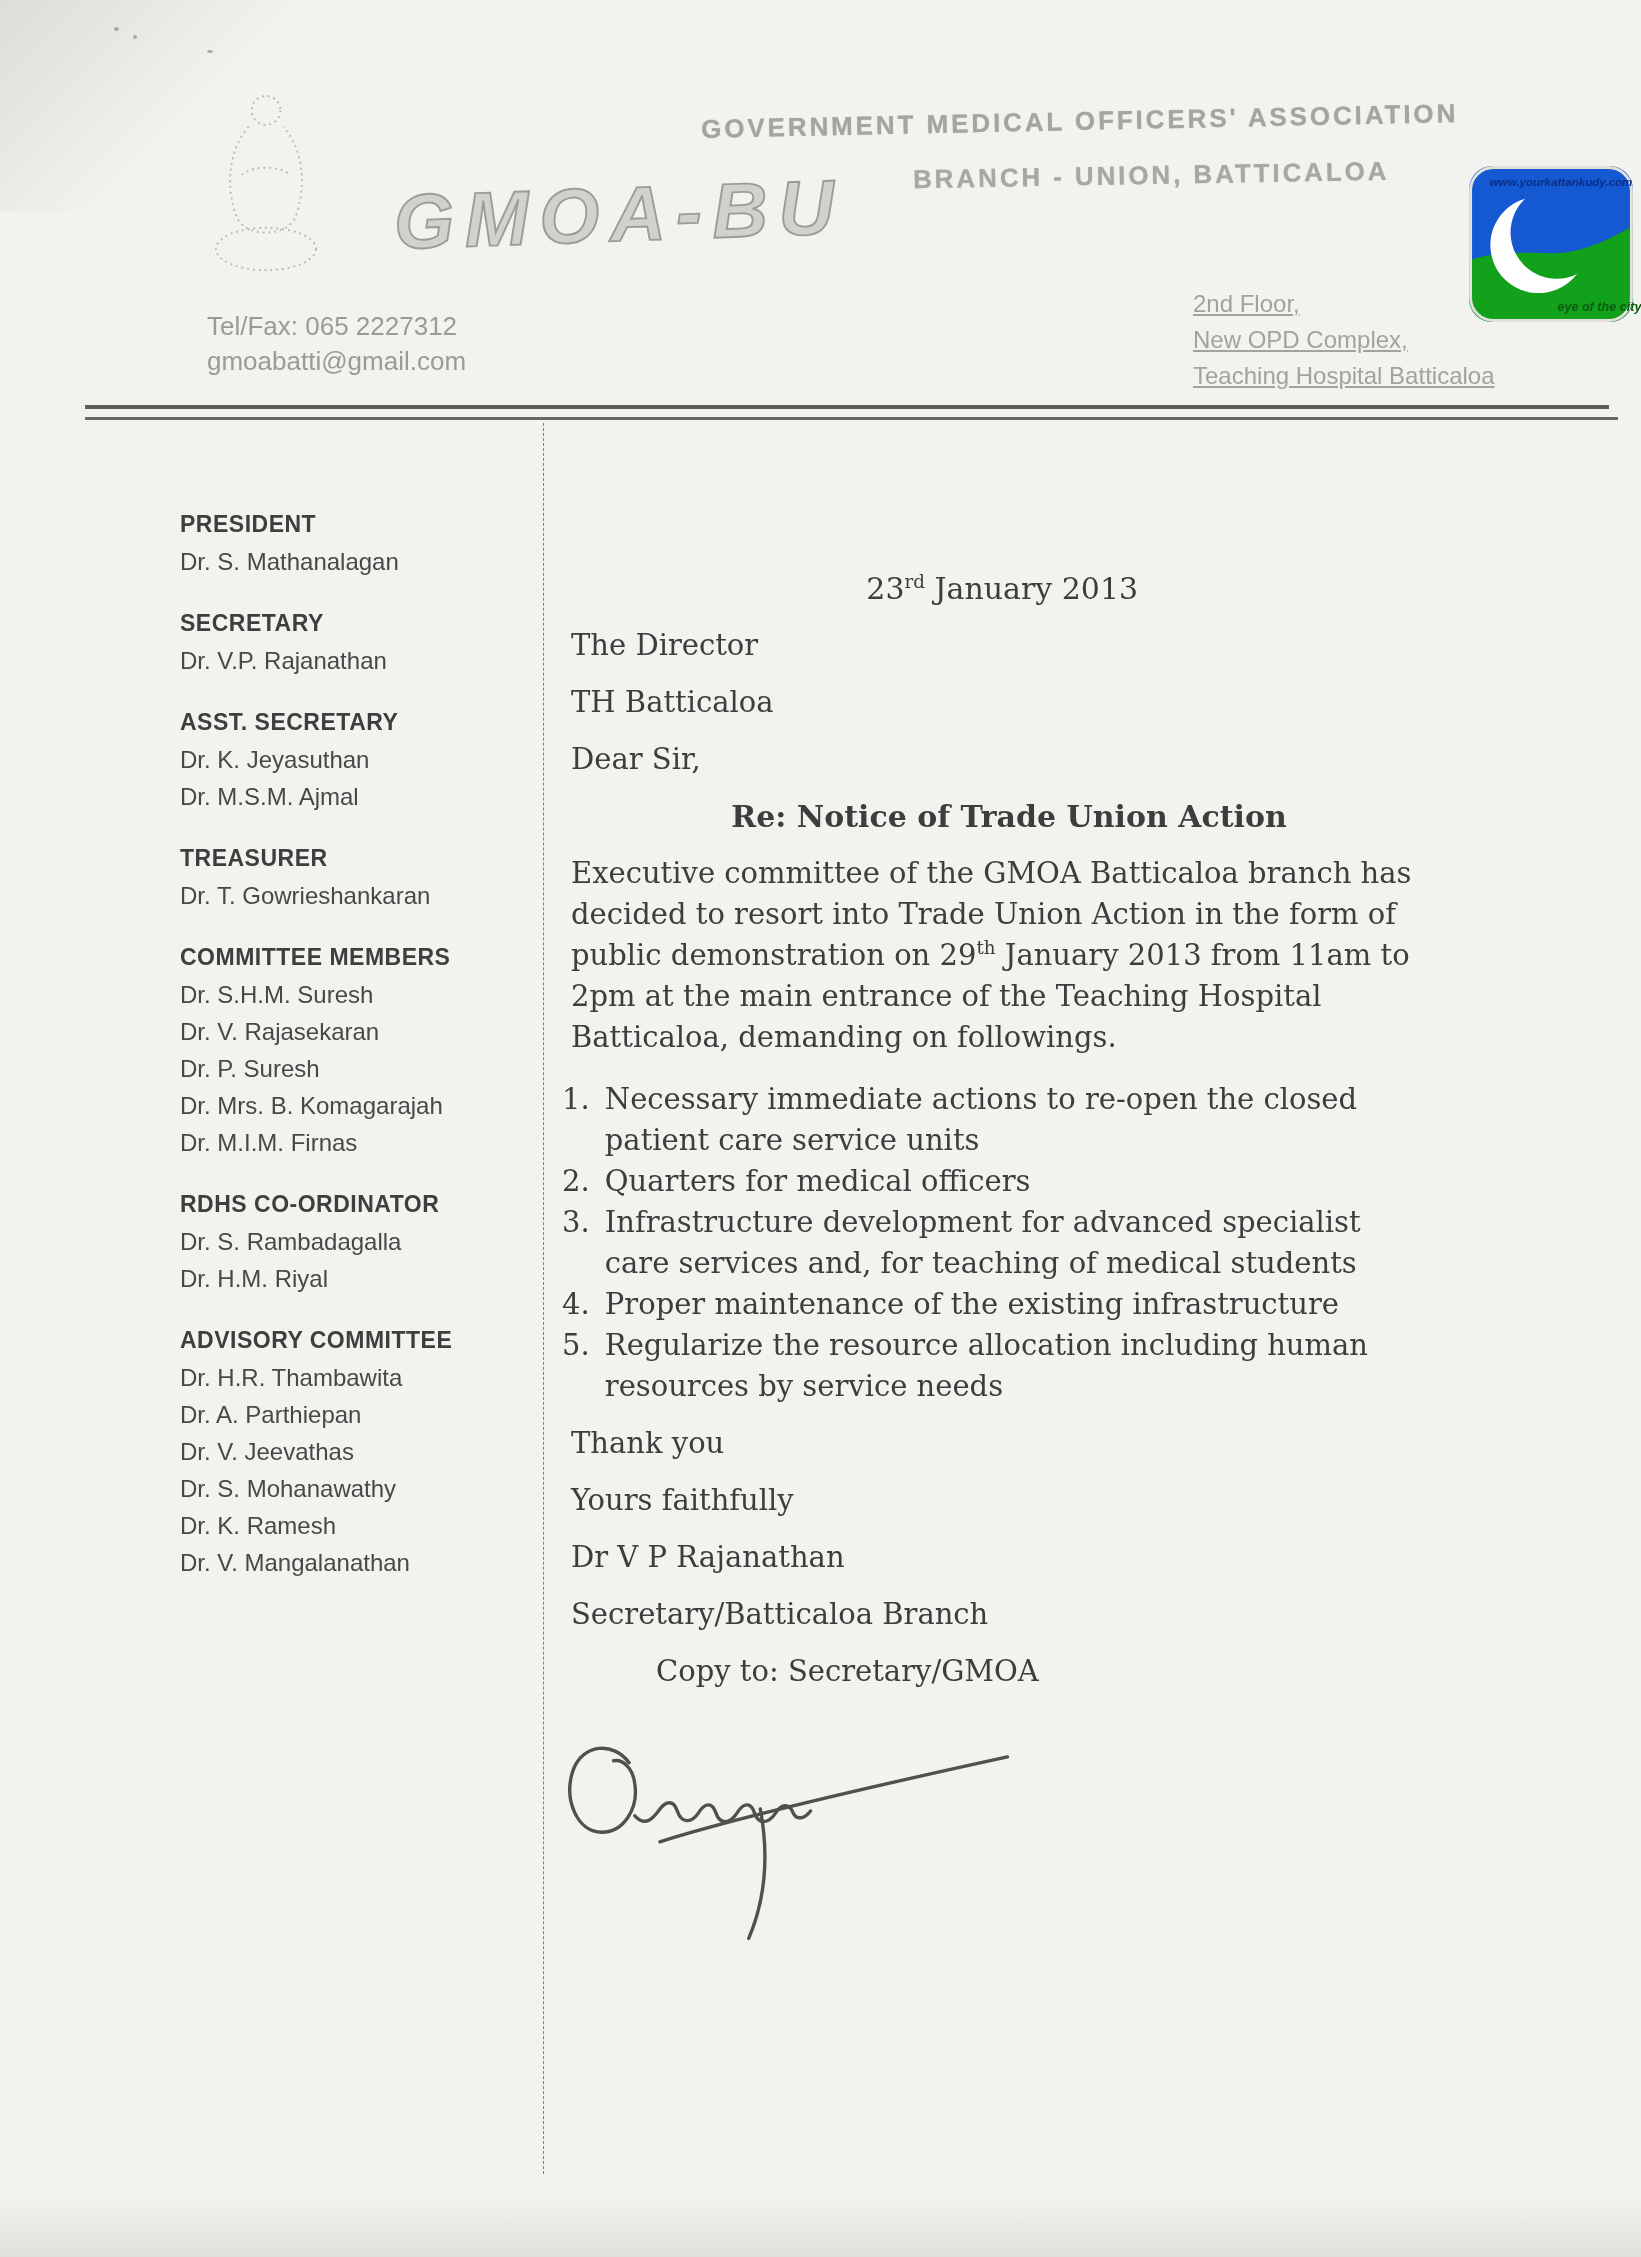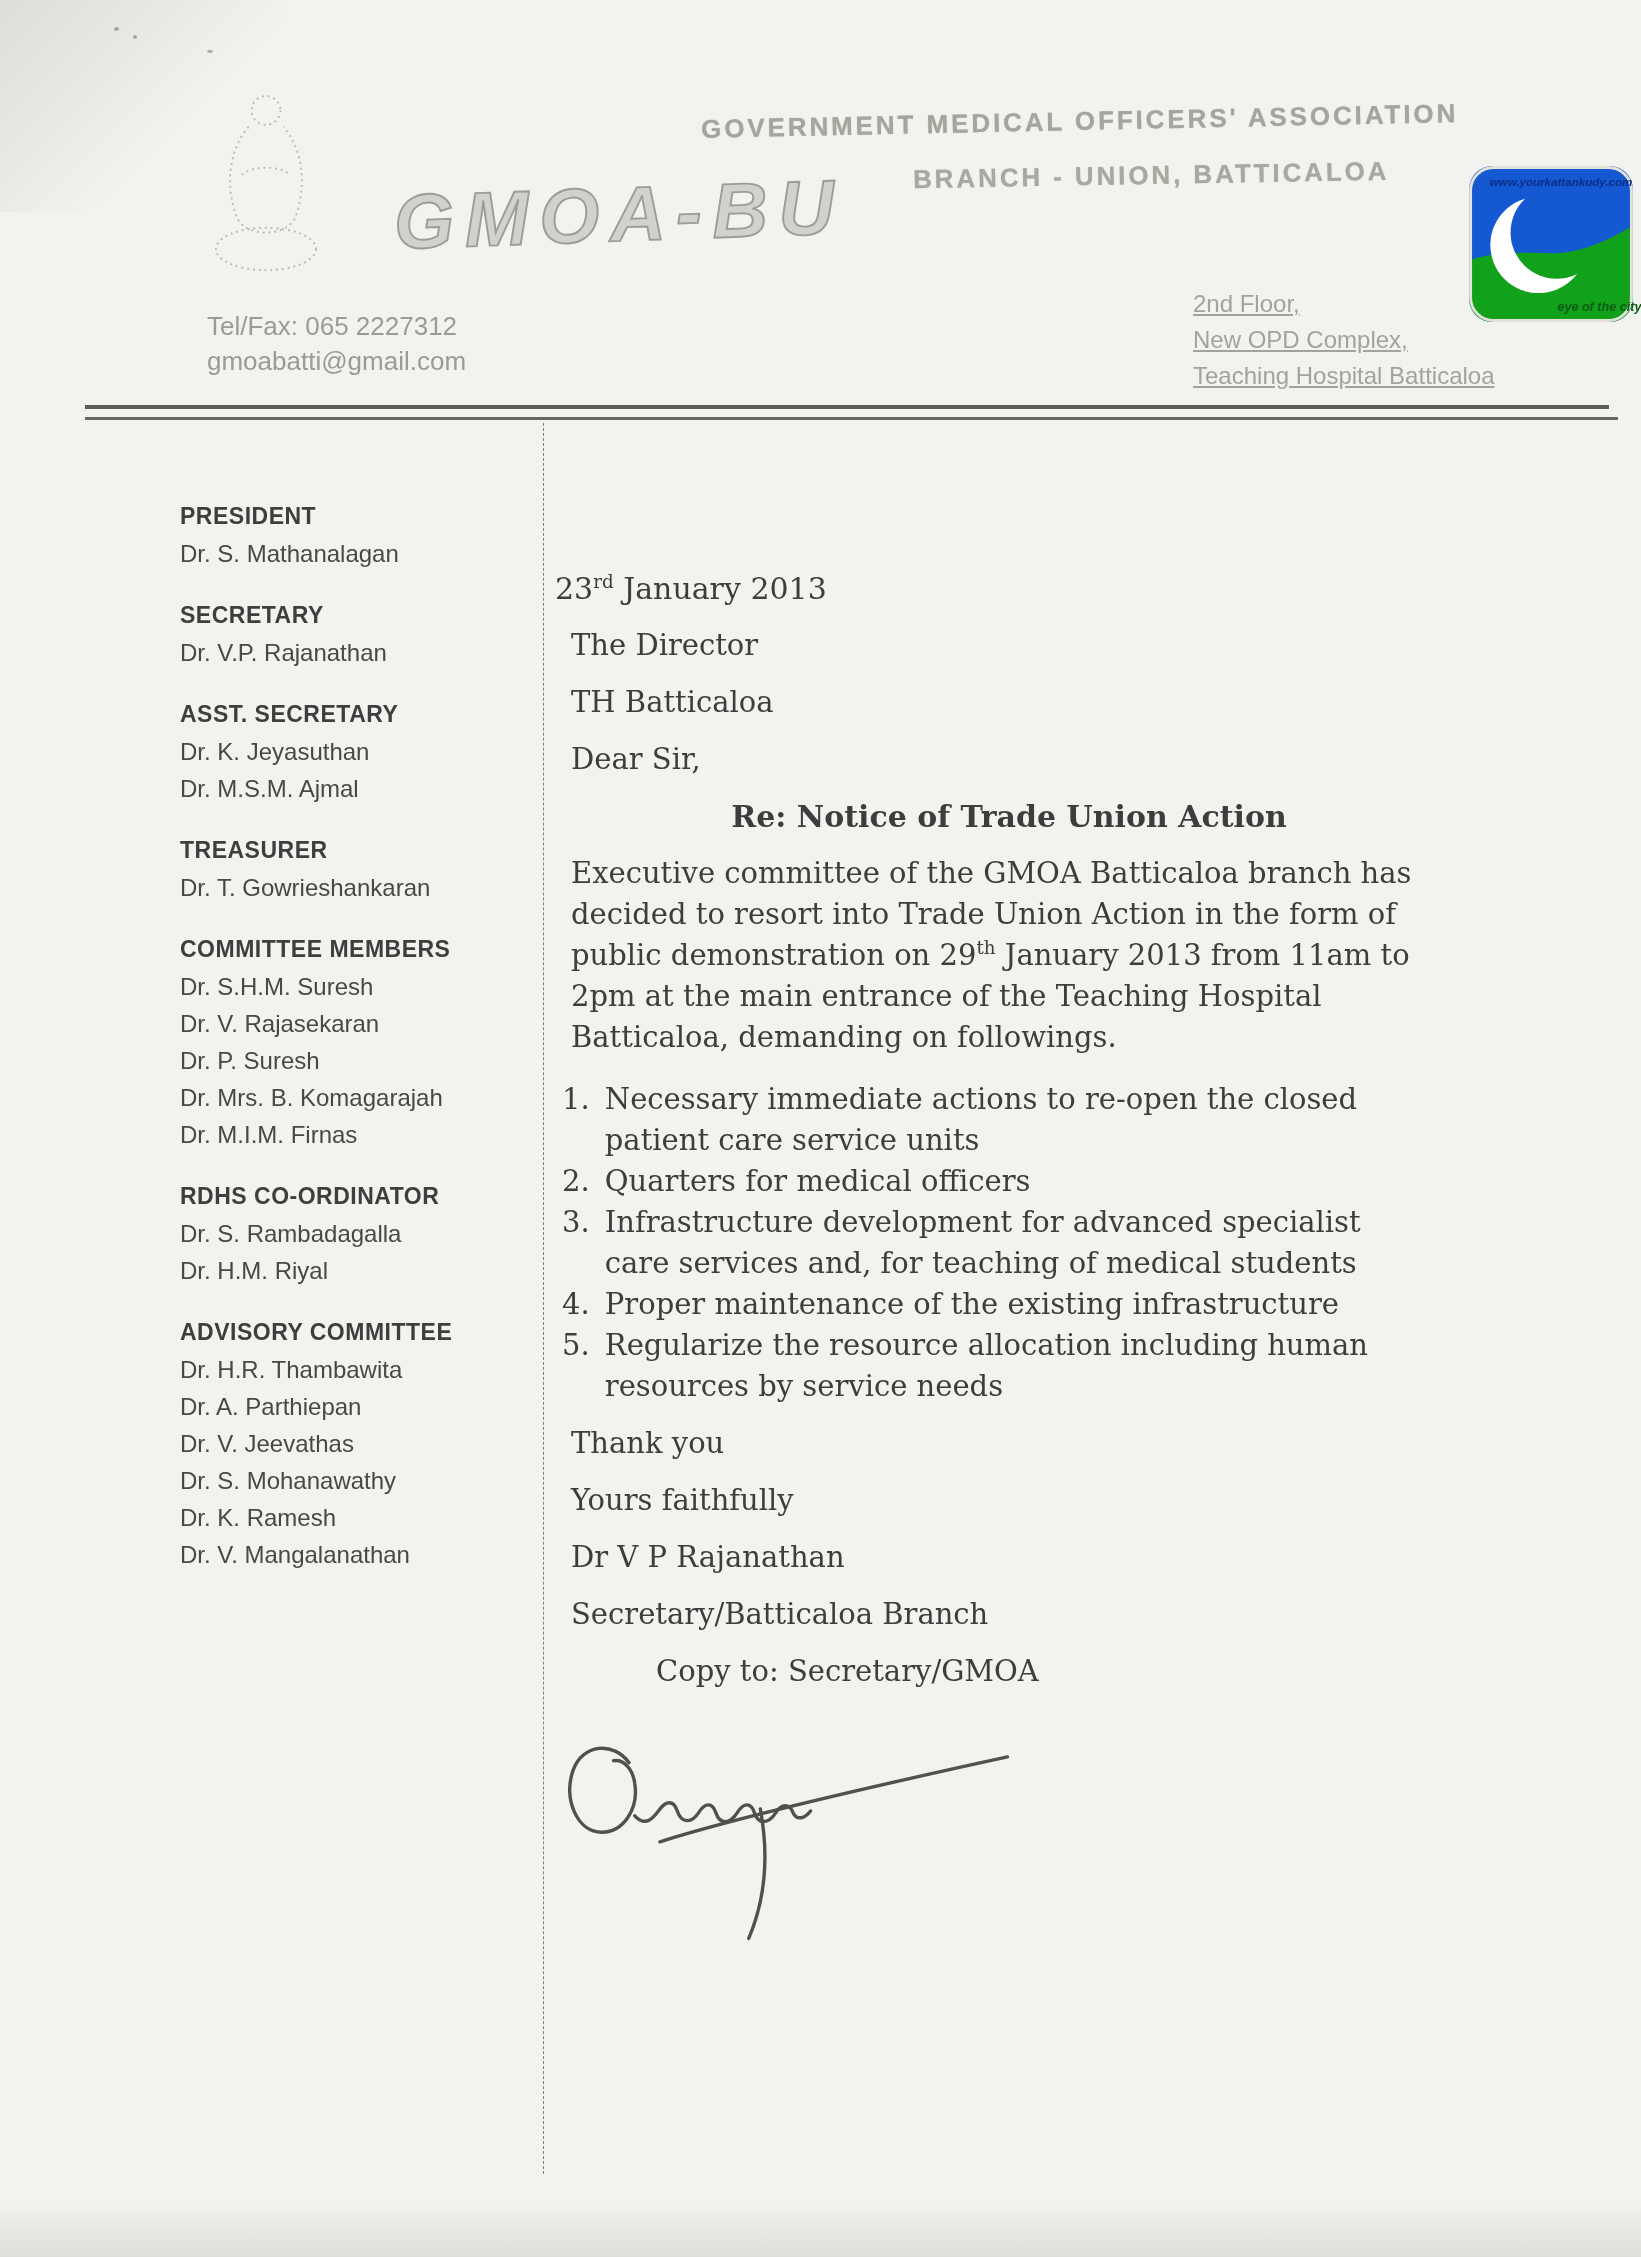--- a/index.html
+++ b/index.html
@@ -54,31 +54,31 @@
   }
 
   
   .rule1{position:absolute;left:85px;top:405px;width:1524px;height:3.9px;background:#3a3a3a;opacity:.82;}
   .rule2{position:absolute;left:85px;top:417px;width:1533px;height:2.9px;background:#3a3a3a;opacity:.75;}
   .vline{position:absolute;left:543px;top:423px;height:1751px;width:0;border-left:1.9px dashed #4f4f4f;opacity:.7;}
 
   
   .sidebar{position:absolute;left:180px;top:498px;width:328px;color:#474747;}
   .sb-section{margin-top:25px;}
-  .sb-section:first-child{margin-top:0;}
+  .sb-section:first-child{margin-top:8px;}
   .sb-title{font-size:23px;font-weight:bold;letter-spacing:0.5px;line-height:37px;color:#3e3e3e;}
   .sb-member{font-size:24px;line-height:37px;color:#484848;}
 
   
   .letter{
     position:absolute;left:555px;top:568px;width:908px;
     font-family:"DejaVu Serif",serif;font-size:29px;line-height:41px;color:#3d3d3d;
   }
   .letter p{margin:16px;}
-  .date{text-align:left;padding-right:13.5px;font-size:30px;white-space:nowrap;}
+  .date{text-align:center;padding-right:13.5px;font-size:30px;white-space:nowrap;}
   sup{font-size:18.3px;line-height:0;}
   .recipient1{margin-top:35px;}
   .recipient2{margin-top:35px;}
   .salutation{margin-top:87px;}
   .subject{margin-top:27px;text-align:center;font-weight:bold;font-size:30px;}
   .para1{margin-top:25px;width:879px;}
   .demands{margin:21px 0 0 0;padding-left:44px;width:799px;}
   .demands li{padding-left:5.8px;}
   .para2{margin-top:25px;width:879px;}
   .thanks{margin-top:17.4px;}

